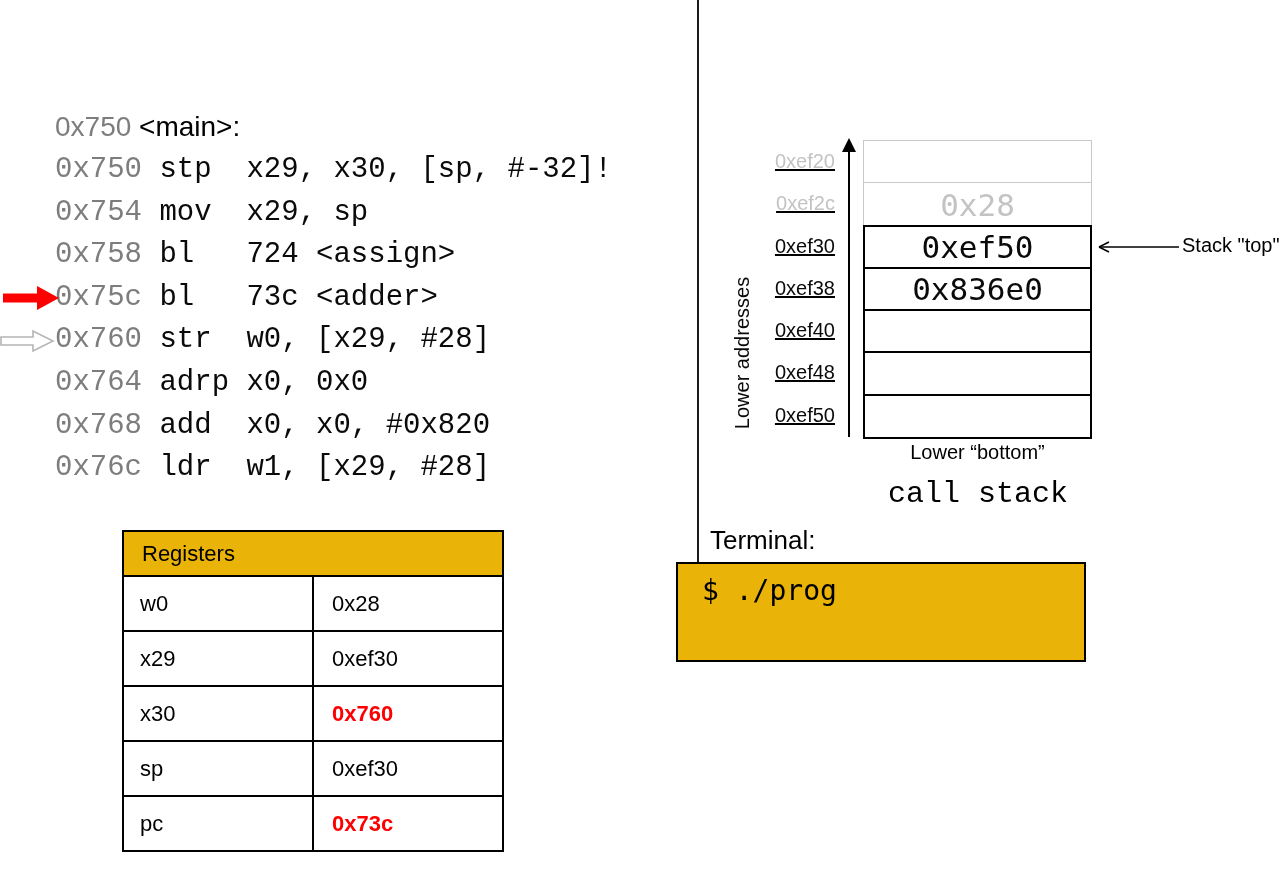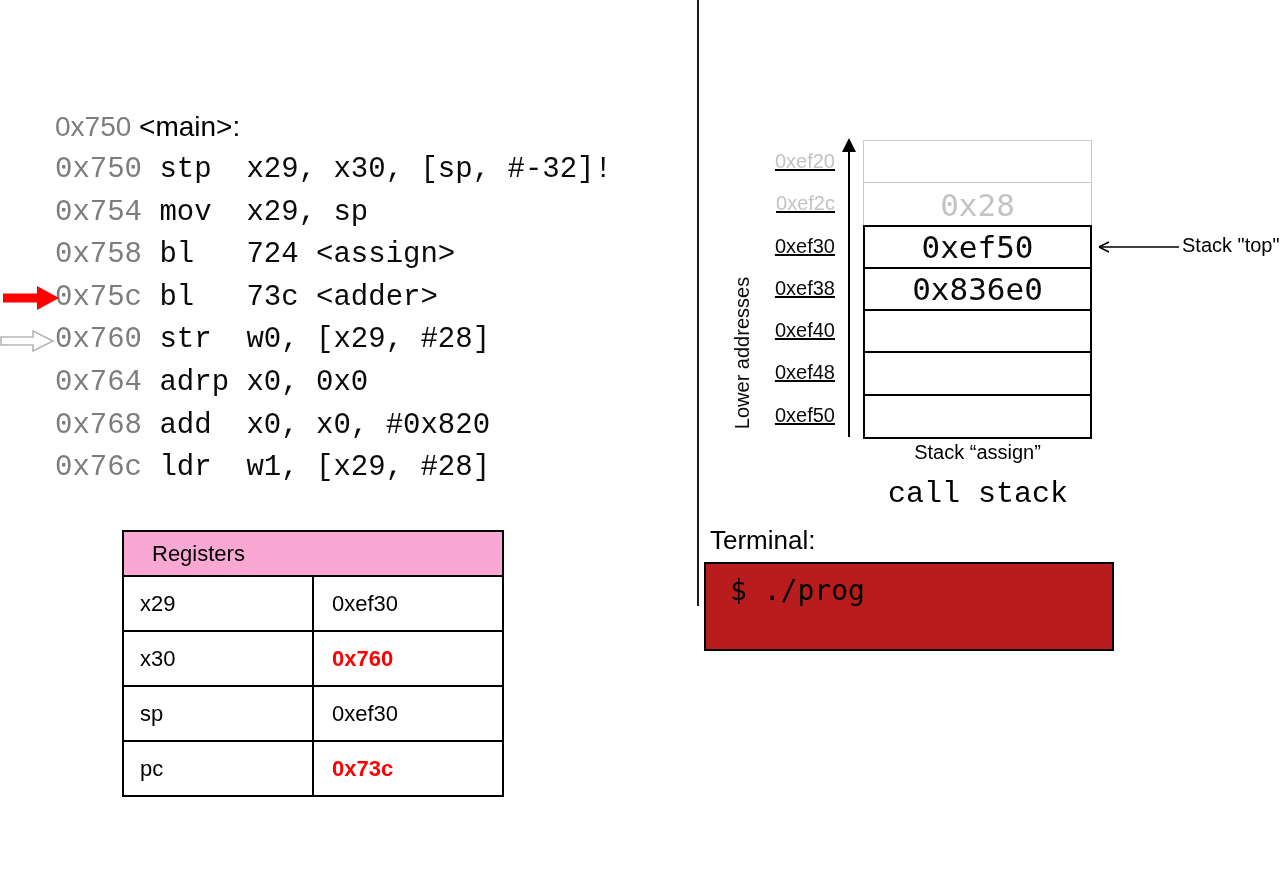--- a/index.html
+++ b/index.html
@@ -45,31 +45,31 @@
     transform:rotate(-90deg);font-size:20px;text-align:center;color:#0a0a0a;white-space:nowrap;
   }
   .top-pointer-arrow{position:absolute;left:1094px;top:239px;}
   .top-pointer-label{position:absolute;left:1182px;top:234px;font-size:20px;white-space:nowrap;}
   .bottom-label{position:absolute;left:863px;top:441px;width:229px;text-align:center;font-size:20px;}
   .stack-caption{position:absolute;left:850px;top:477px;width:256px;text-align:center;font-size:30px;font-family:Liberation Mono, monospace;}
 
   
   .terminal-label{position:absolute;left:710px;top:525px;font-size:26px;}
   .terminal-box{
-    position:absolute;left:704px;top:562px;width:410px;height:89px;box-sizing:border-box;
-    border:2.4px solid #000;background:#b91c1c;
+    position:absolute;left:676px;top:562px;width:410px;height:100px;box-sizing:border-box;
+    border:2.4px solid #000;background:#eab308;
   }
   .terminal-text{
     position:absolute;left:24px;top:10px;font-family:"DejaVu Sans Mono",monospace;font-size:28px;white-space:pre;
   }
 
   
   .reg-table{position:absolute;left:122px;top:530px;border-collapse:collapse;}
   .reg-table td{border:2.6px solid #000;font-size:22px;padding:0;}
-  .reg-table td.reg-header{background:#f9a8d4;height:43px;padding-left:28px;font-size:22px;}
+  .reg-table td.reg-header{background:#eab308;height:43px;padding-left:18px;font-size:22px;}
   .reg-table td.rname{width:172px;height:53px;padding-left:16px;}
   .reg-table td.rval{width:170px;height:53px;padding-left:18px;}
   .reg-table td.rval.hl{color:#ff0000;font-weight:bold;}
 </style>
 </head>
 <body>
 
 <div class="canvas">
 
   <div class="divider"></div>
@@ -122,32 +122,36 @@
   </div>
 
   <div class="top-pointer-arrow">
     <svg width="86" height="16" viewBox="0 0 86 16">
       <line x1="6" y1="8" x2="85" y2="8" stroke="#000" stroke-width="1.4"></line>
       <line x1="5" y1="8" x2="15" y2="3" stroke="#000" stroke-width="1.4"></line>
       <line x1="5" y1="8" x2="15" y2="13" stroke="#000" stroke-width="1.4"></line>
     </svg>
   </div>
   <div class="top-pointer-label">Stack "top"</div>
-  <div class="bottom-label">Stack “assign”</div>
+  <div class="bottom-label">Lower “bottom”</div>
   <div class="stack-caption">call stack</div>
 
   <div class="terminal-label">Terminal:</div>
   <div class="terminal-box">
     <div class="terminal-text">$ ./prog</div>
   </div>
 
   <table class="reg-table">
     <tbody>
         <tr>
       <td class="reg-header" colspan="2">Registers</td>
+    </tr>
+    <tr>
+      <td class="rname">w0</td>
+      <td class="rval">0x28</td>
     </tr>
     <tr>
       <td class="rname">x29</td>
       <td class="rval">0xef30</td>
     </tr>
     <tr>
       <td class="rname">x30</td>
       <td class="rval hl">0x760</td>
     </tr>
     <tr>

